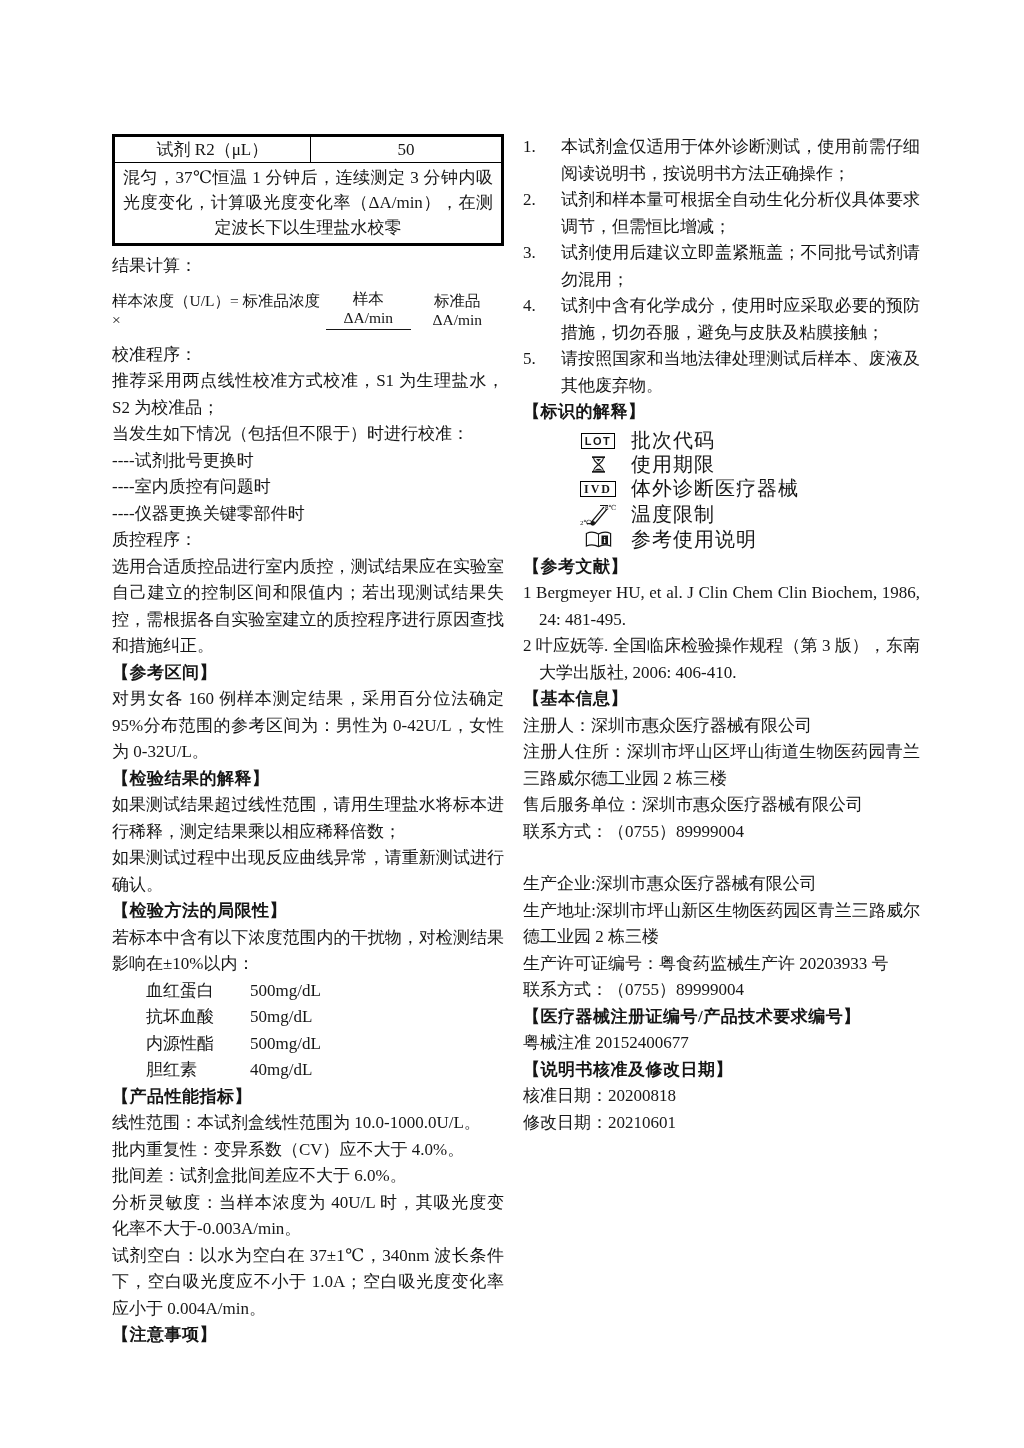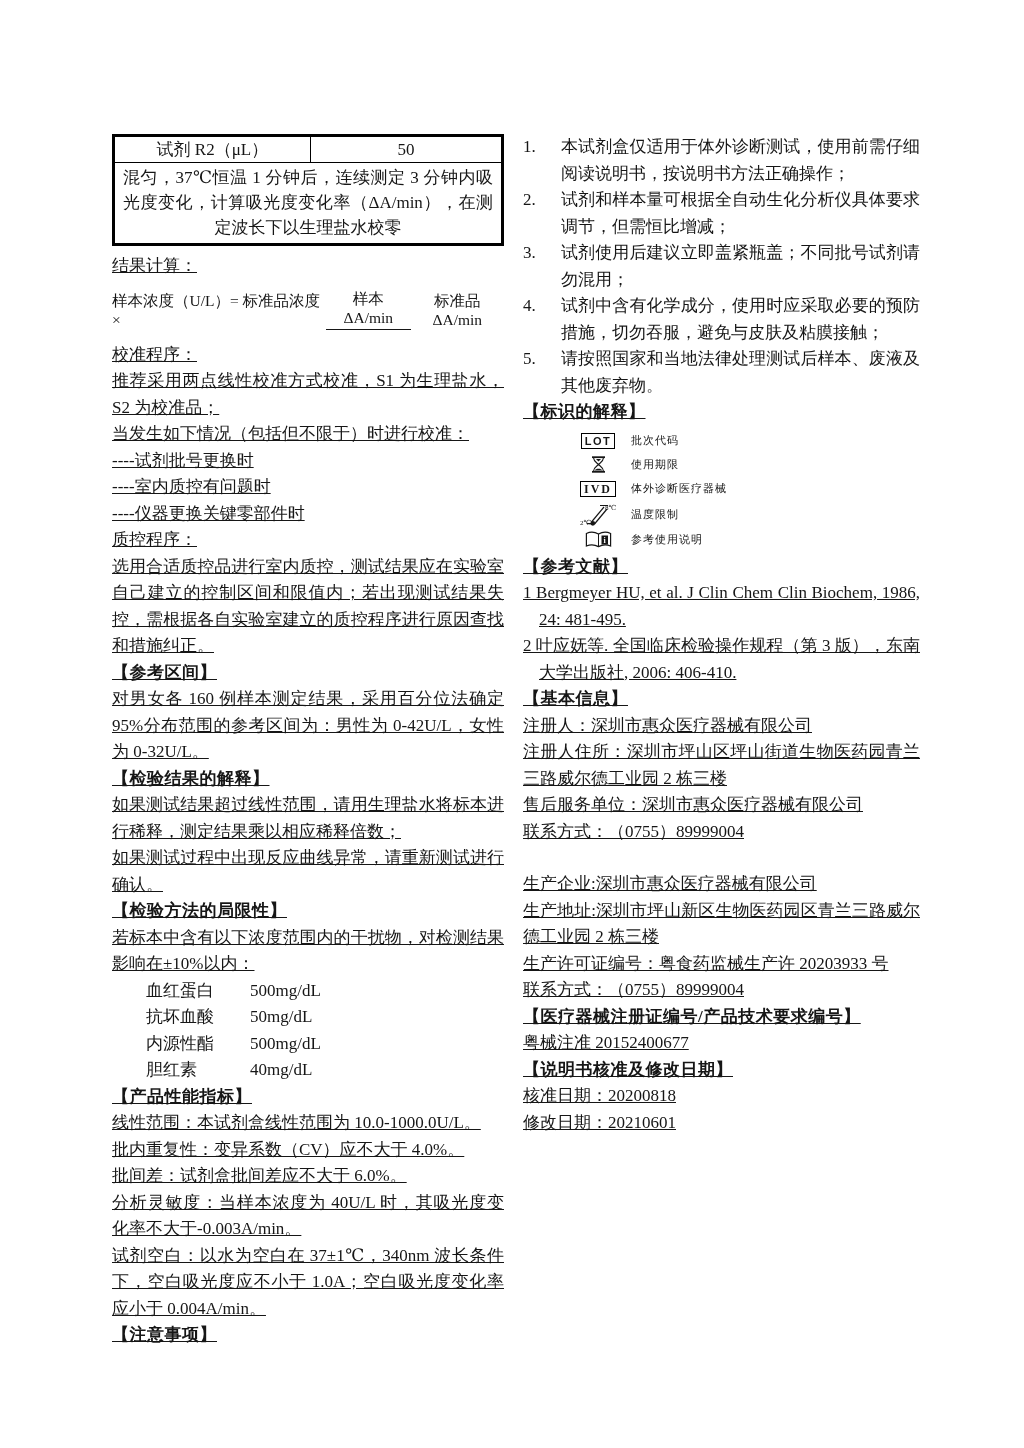--- a/index.html
+++ b/index.html
@@ -6,21 +6,21 @@
   body {
     width:1024px; height:1448px;
     font-family:"Liberation Serif","DejaVu Serif",serif;
     color:#161616;
     -webkit-font-smoothing:antialiased;
   }
   .doc { box-sizing:border-box; width:1024px; height:1448px; padding:97px 0 12px 112px; display:flex; gap:19px;margin-top:37px; }
   .col { font-size:17px; line-height:26.5px; text-align:justify; }
   .col-left  { width:392px; }
   .col-right { width:397px; }
-  p { margin:0;text-decoration:underline; }
+  p { margin:0; }
   .hd { font-weight:bold; font-size:17px; text-align:left; letter-spacing:0.5px; }
 
   
   .proc-table { width:100%; border-collapse:collapse; border:3px solid #000; table-layout:fixed; margin-bottom:7px; }
   .proc-table td { border:1px solid #000; text-align:center; padding:0 6px; font-size:17px; line-height:25px; }
   .proc-table .cell-label { width:47%; }
   .proc-table .cell-merged { text-align:justify; text-align-last:center; padding:2px 8px 3px; }
 
   
   .formula { display:flex; align-items:center; font-size:15.5px; line-height:19px; margin:7px 0 9px; min-height:46px; text-align:left; }
@@ -34,21 +34,21 @@
 
   
   .note-item { display:flex; }
   .note-num { width:38px; flex:none; }
   .note-text { flex:1; text-align:justify; }
 
   
   .symbols { margin:3px 0 2px 42px; }
   .symbol-row { display:flex; align-items:center; height:24px; }
   .symbol-icon-cell { width:66px; flex:none; display:flex; justify-content:center; align-items:center; }
-  .symbol-label { font-size:11px; letter-spacing:1px; }
+  .symbol-label { font-size:20px; letter-spacing:1px; }
   .sym-box { display:inline-block; border:1.5px solid #000; padding:0 3px; font-family:Liberation Sans, sans-serif; font-weight:bold; font-size:11px; line-height:14px; letter-spacing:1.5px; }
   .sym-box.ivd { font-family:"Liberation Serif","DejaVu Serif",serif; font-weight:600; font-size:12px; letter-spacing:2px; }
 
   
   .ref-item { padding-left:16px; text-indent:-16px; }
 
   .gap-before { margin-top:26px; }
 </style>
 </head>
 <body>

